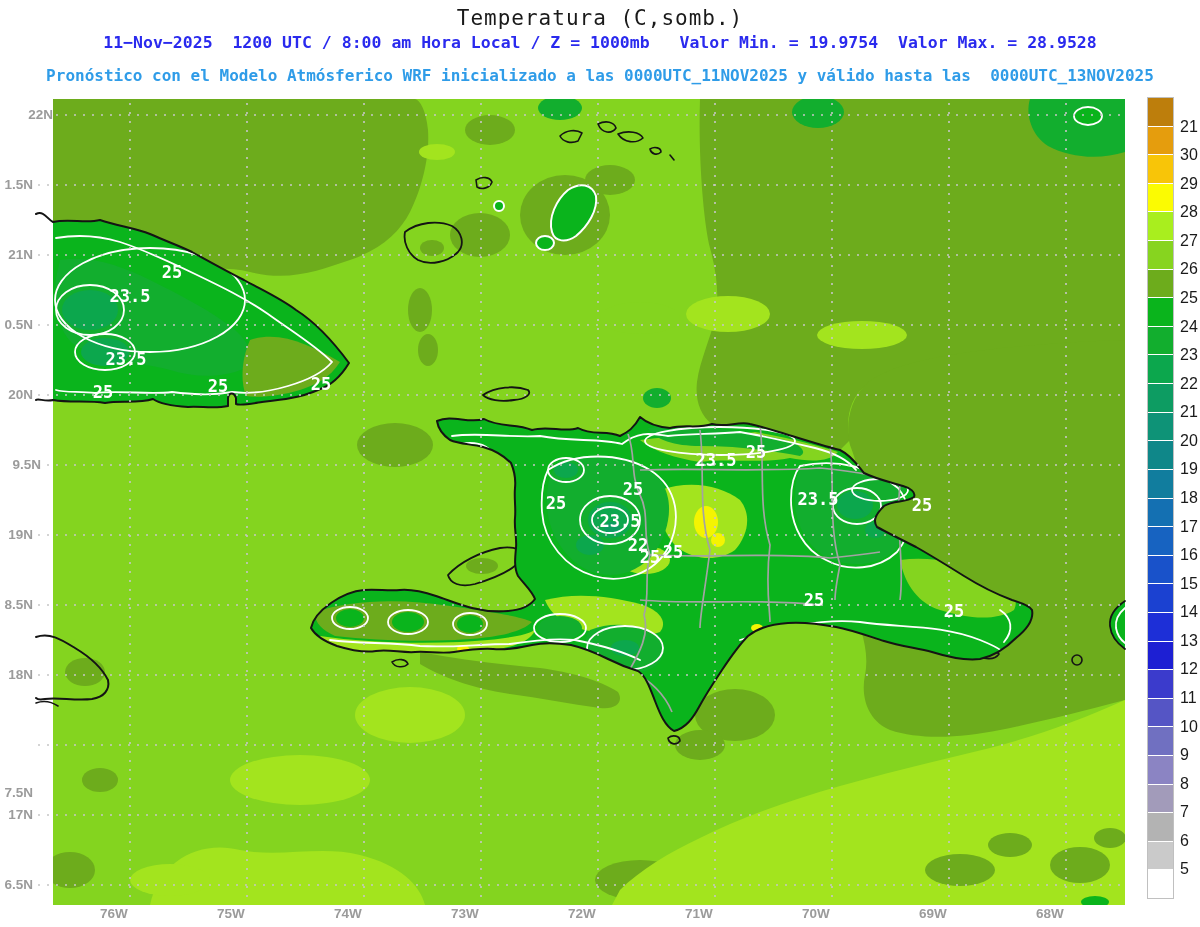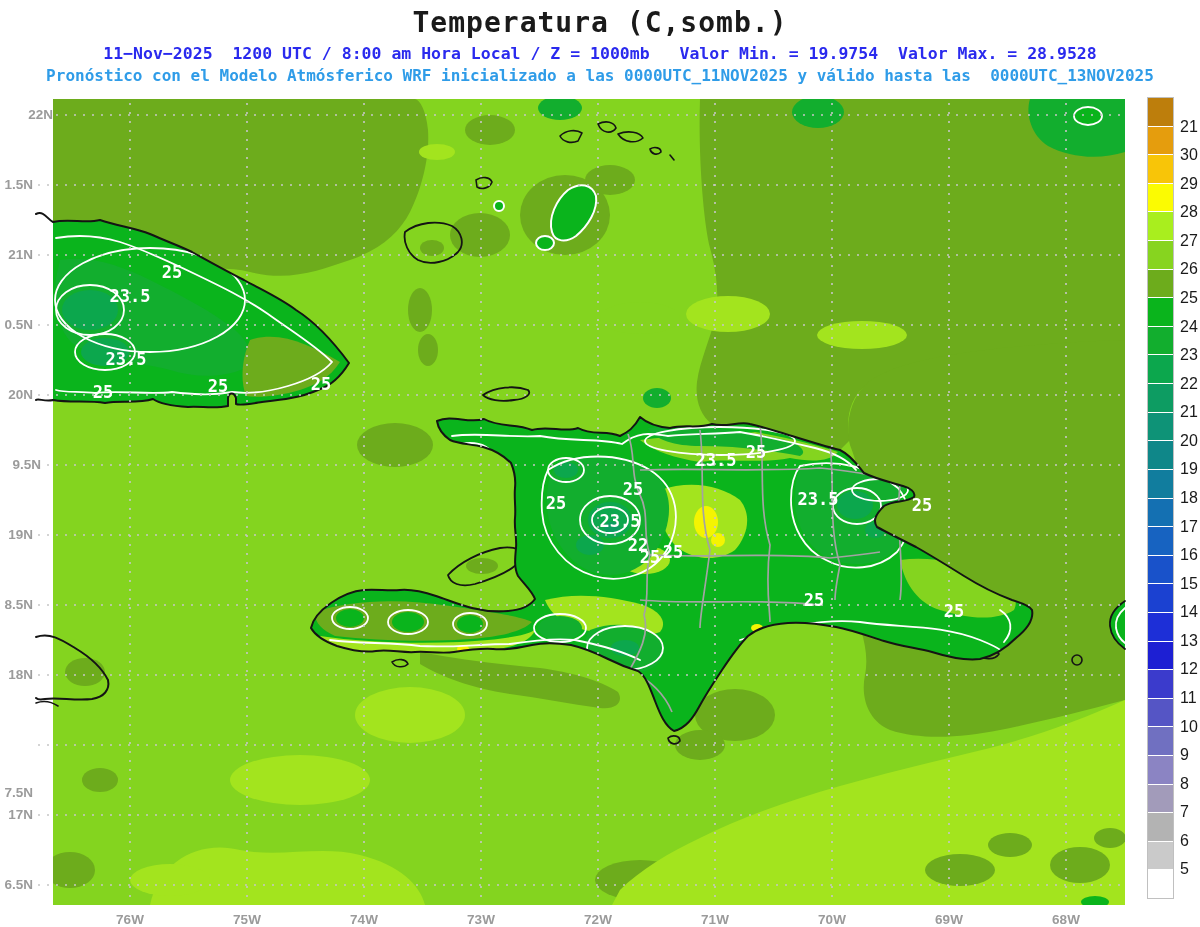--- a/index.html
+++ b/index.html
@@ -1,29 +1,29 @@
 <!DOCTYPE html>
 <html><head>
 <meta charset="utf-8">
 <style>
   html,body{margin:0;padding:0;background:#fff;}
   #root{position:relative;width:1200px;height:927px;background:#ffffff;overflow:hidden;
         font-family:"DejaVu Sans Mono",monospace;}
   .hdr{position:absolute;left:0;width:100%;text-align:center;white-space:pre;}
-  #title{top:6px;font-size:28px;letter-spacing:1px;color:#1a1a1a;font-weight:700;}
-  #line1{top:44px;font-size:16.5px;color:#2a2aee;font-weight:700;}
+  #title{top:6px;font-size:21px;letter-spacing:1px;color:#1a1a1a;font-weight:400;}
+  #line1{top:33px;font-size:16.5px;color:#2a2aee;font-weight:700;}
   #line2{top:66px;font-size:16px;color:#2f9ce8;font-weight:700;}
   #mapsvg{position:absolute;left:0;top:0;}
   .grid{stroke:#c6c6c6;stroke-width:1.6;stroke-dasharray:2 7;fill:none;}
   .coast{stroke:#141414;stroke-width:2px;fill:none;stroke-linejoin:round;stroke-linecap:round;}
   .wc{stroke:#ffffff;stroke-width:1.8;fill:none;stroke-linejoin:round;stroke-linecap:round;}
   .admin{stroke:#a3a3a3;stroke-width:1.7;fill:none;stroke-linejoin:round;}
   .clabel{font:700 17px "DejaVu Sans Mono",monospace;fill:#ffffff;text-anchor:middle;}
   .latlab{position:absolute;left:0;width:33px;text-align:right;font:700 13.5px "Liberation Sans",sans-serif;color:#9b9b9b;}
-  .lonlab{position:absolute;width:60px;text-align:center;font:700 13.5px "Liberation Sans",sans-serif;color:#9b9b9b;top:0;margin-top:6px;}
+  .lonlab{position:absolute;width:60px;text-align:left;font:700 13.5px "Liberation Sans",sans-serif;color:#9b9b9b;top:0;}
   #lon-axis{position:absolute;left:0;top:906px;height:20px;width:1200px;}
   #cbar{position:absolute;left:1148px;top:98px;width:25px;height:800px;display:flex;flex-direction:column;
         outline:1px solid #c0c0c0;background:#fff;}
   .cseg{flex:1;border-bottom:1px solid #ffffff;}
   .cseg:last-child{border-bottom:none;}
   #cbar-labels span{position:absolute;left:1180px;font:400 16px "Liberation Sans",sans-serif;color:#1a1a1a;}
   #sispi{position:absolute;left:884px;top:869px;width:240px;height:29px;background:#ffffff;border:2px solid #333;
          display:flex;align-items:center;justify-content:center;white-space:pre;font-size:17px;}
   #sispi .sis{color:#1f52ee;font-weight:700;}
   #sispi .pi{color:#1f52ee;font-style:italic;font-family:"DejaVu Serif",serif;font-weight:700;font-size:19px;}

